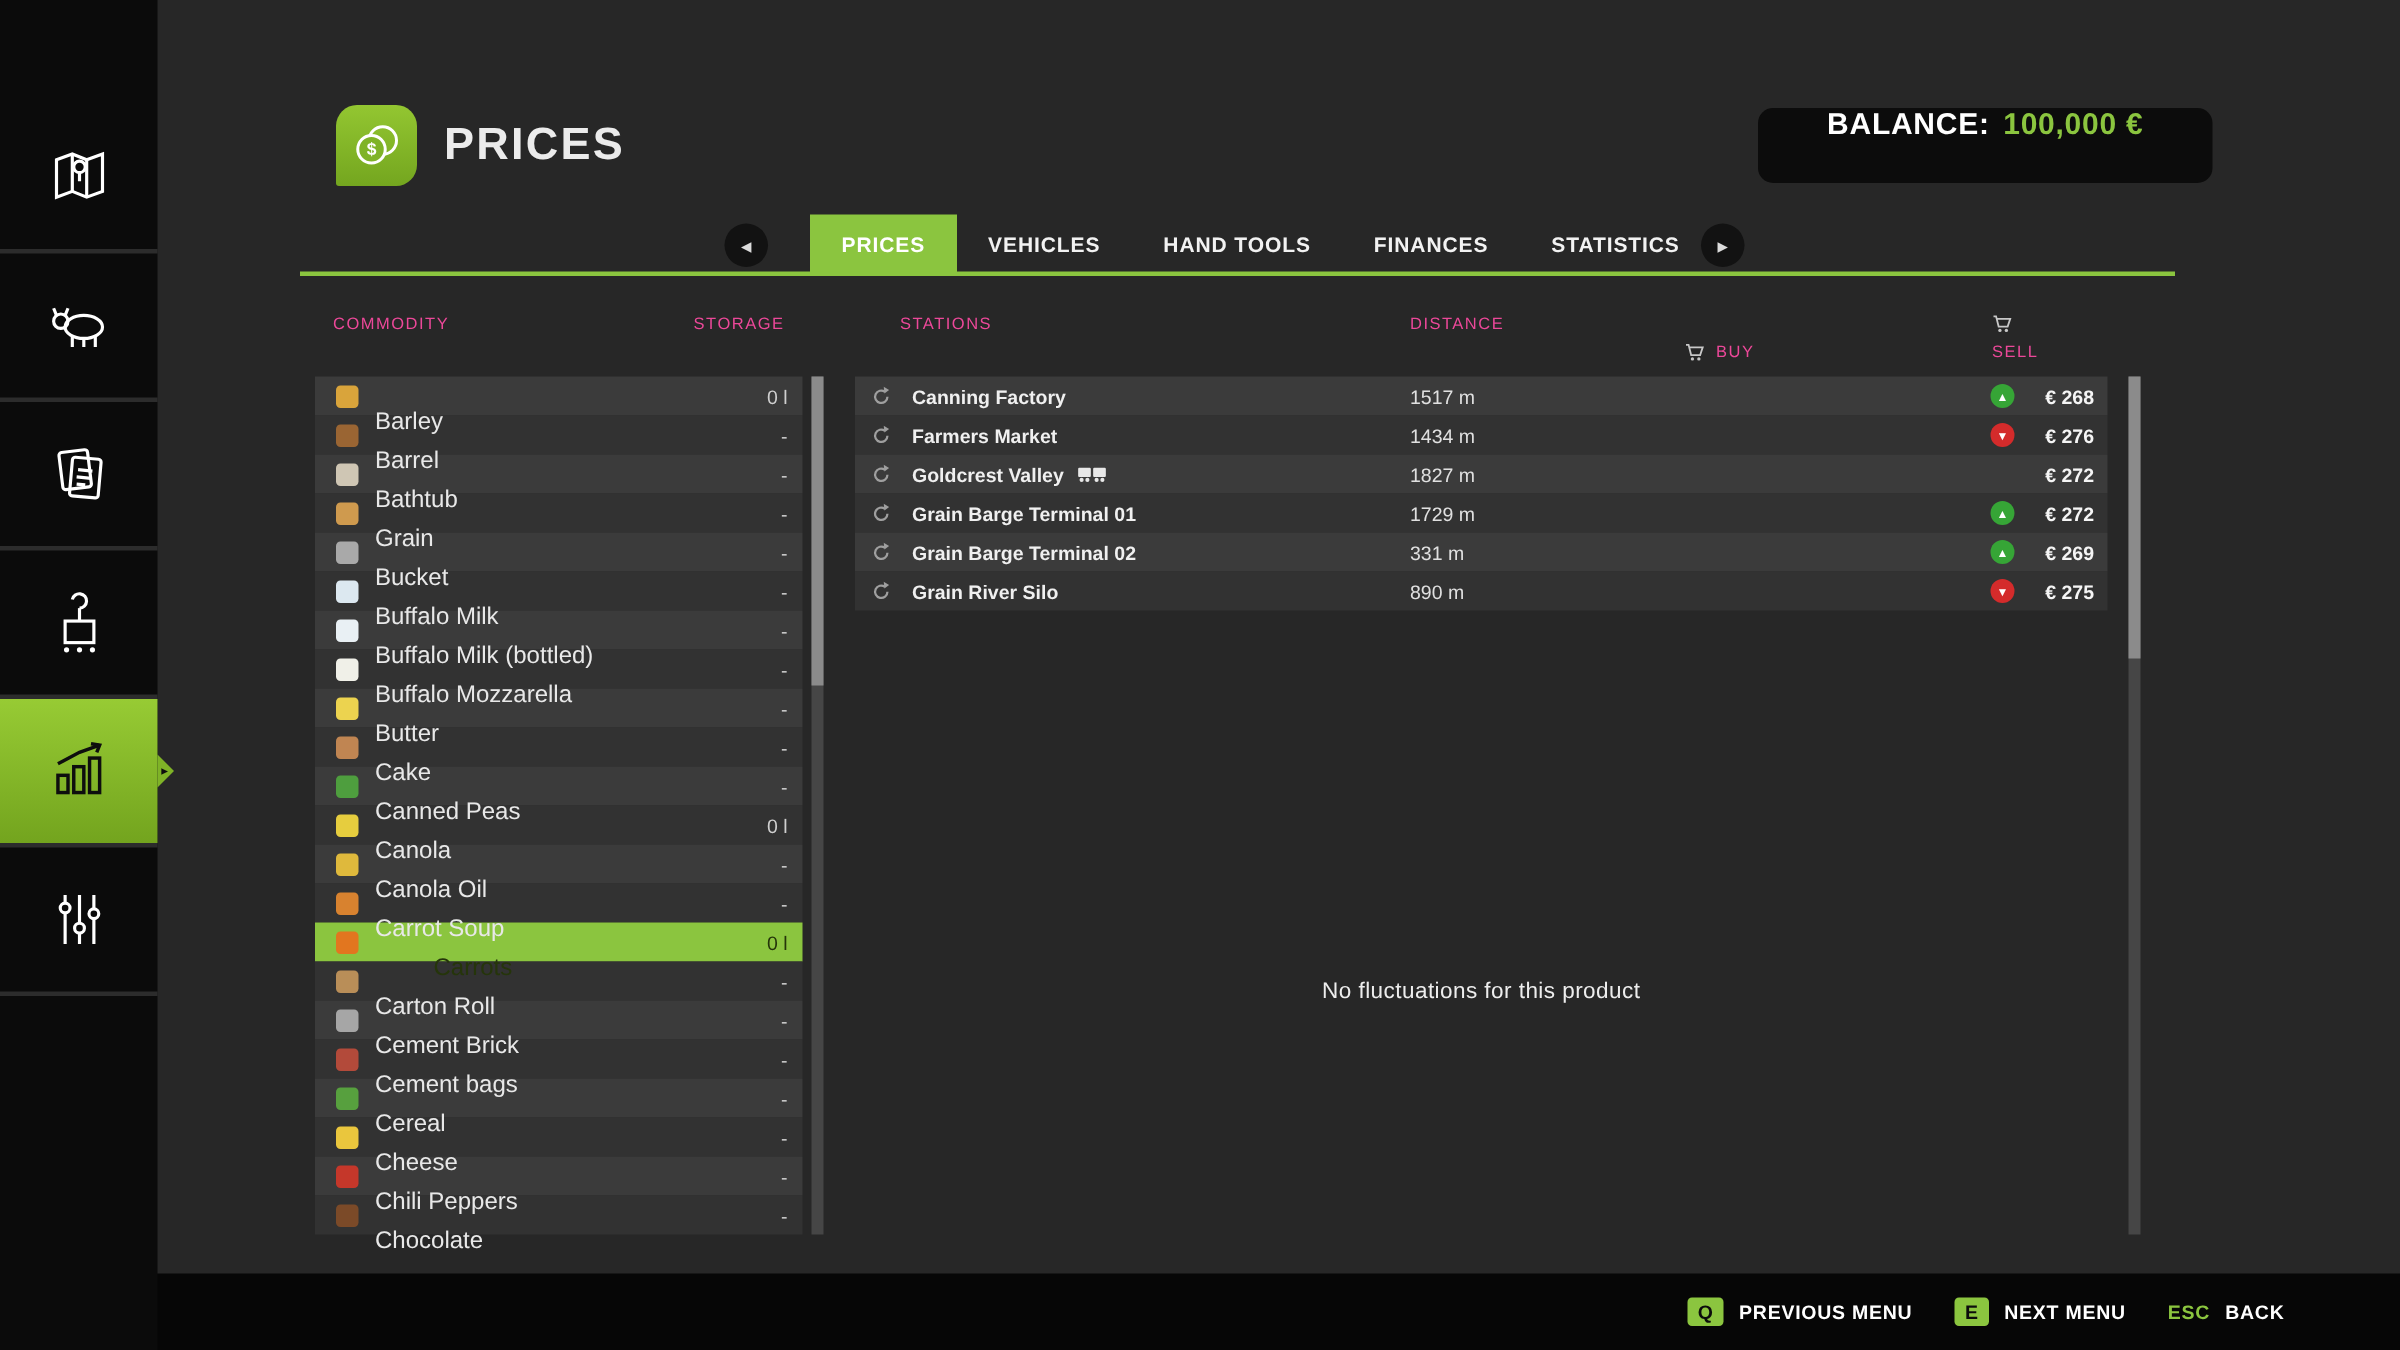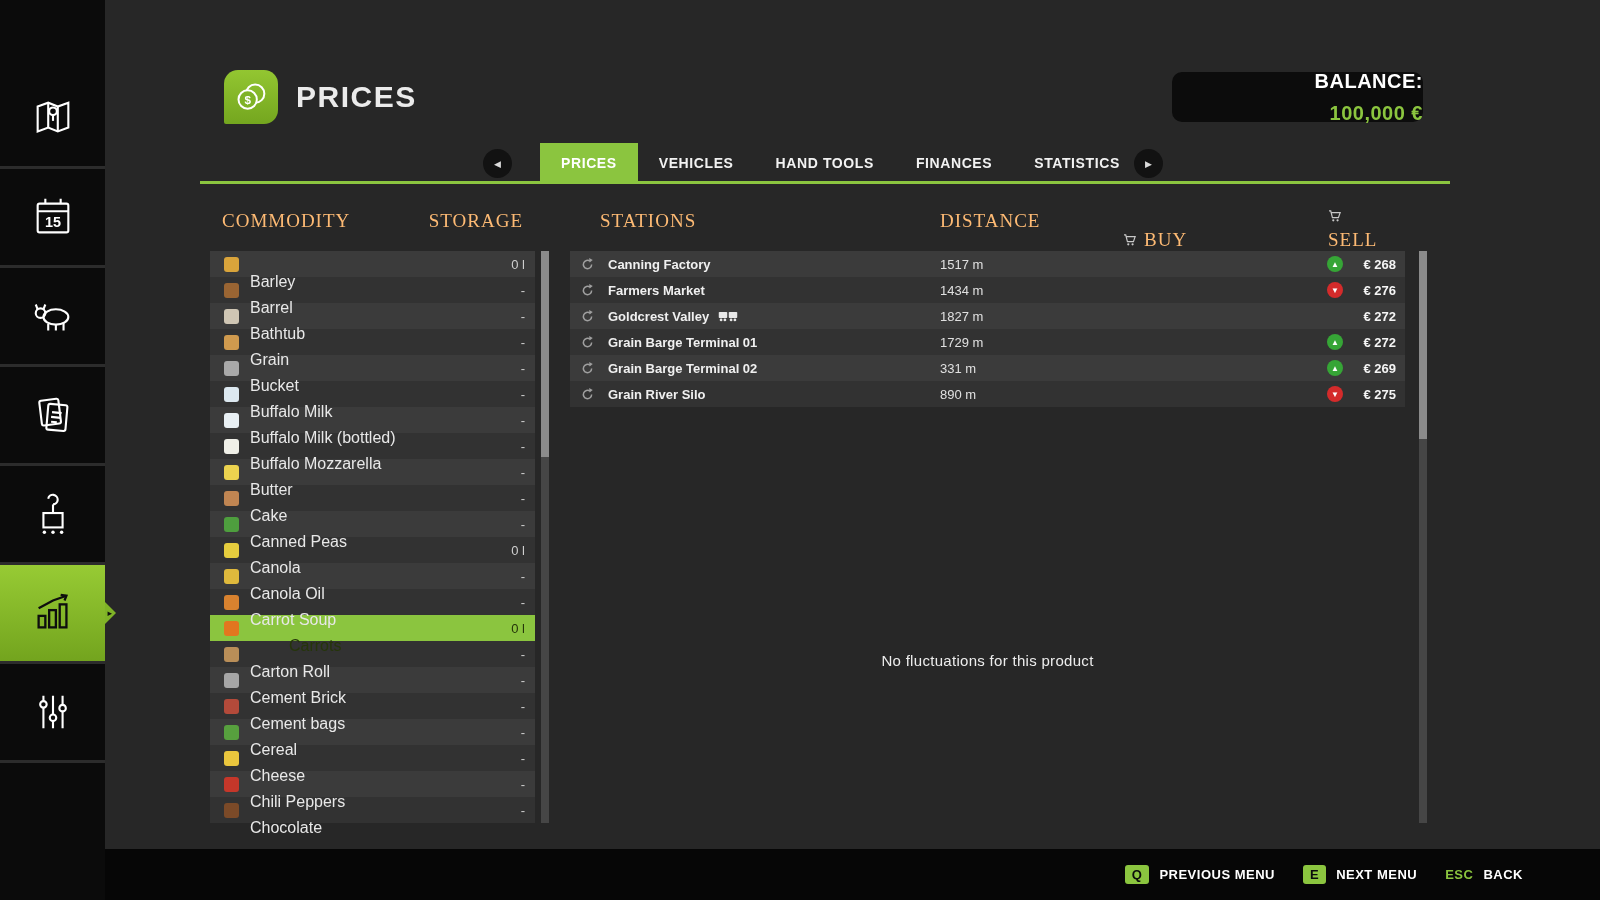--- a/index.html
+++ b/index.html
@@ -37,24 +37,24 @@
     position:absolute; left:224px; top:70px; width:54px; height:54px;
     background:linear-gradient(180deg,#93c631,#74a61f);
     border-radius:14px 14px 14px 2px;
     display:flex; align-items:center; justify-content:center;
   }
   .page-title {
     position:absolute; left:296px; top:80px;
     font-size:30px; font-weight:600; letter-spacing:1.5px; color:#ebebeb;
   }
   .balance {
-    position:absolute; left:1172px; top:72px; width:251px; height:50px;
+    position:absolute; left:1172px; top:72px; width:303px; height:50px;
     background:#0c0c0c; border-radius:10px;
-    display:flex; align-items:flex-end; justify-content:center; gap:9px;
-    font-size:20px; font-weight:700;flex-direction:column;
+    display:flex; align-items:flex-start; justify-content:center; gap:9px;
+    font-size:20px; font-weight:700;
   }
   .balance .bal-label { color:#ffffff; letter-spacing:0.5px; }
   .balance .bal-value { color:var(--accent); letter-spacing:0.5px; }
 
   
   .tab-arrow {
     position:absolute; top:149px; width:29px; height:29px; border-radius:50%;
     background:#121212; display:flex; align-items:center; justify-content:center;
     font-size:9px; color:#dcdcdc; cursor:pointer;
   }
@@ -69,23 +69,22 @@
     cursor:pointer; white-space:nowrap;
   }
   .tab.active { background:var(--accent); color:#ffffff; }
   .tab-underline {
     position:absolute; left:200px; top:181px; width:1250px; height:3px;
     background:var(--accent);
   }
 
   
   .col-head {
-    position:absolute; top:210px; font-size:19px; color:#fdba74;
+    position:absolute; top:210px; font-size:11px; color:#ec4899;
     letter-spacing:1px;
-    font-family:Liberation Serif, serif;
   }
   .col-commodity { left:222px; }
   .col-storage   { left:400px; width:123px; text-align:right; }
   .col-stations  { left:600px; }
   .col-distance  { left:940px; }
   .col-buy  { left:1123px; display:flex; align-items:center; gap:7px;margin-top:19px; }
   .col-sell { left:1328px; display:flex; align-items:flex-start; gap:7px;flex-direction:column; }
 
   
   .c-list { position:absolute; left:210px; top:251px; width:325px; }
@@ -154,27 +153,20 @@
 </head>
 <body>
 
 <div class="sidebar">
   <div class="sb-item">
     <svg viewBox="0 0 48 48" fill="none" stroke="#ffffff" stroke-width="2.2">
       <path d="M8 12 L19 8 L29 12 L40 8 V34 L29 38 L19 34 L8 38 Z"></path>
       <path d="M19 8 V34 M29 12 V38"></path>
       <circle cx="24" cy="17" r="4"></circle>
       <path d="M24 21 V27"></path>
-    </svg>
-  </div>
-  <div class="sb-item">
-    <svg viewBox="0 0 48 48" fill="none" stroke="#ffffff" stroke-width="2.2">
-      <rect x="8" y="10" width="32" height="30" rx="2"></rect>
-      <path d="M8 18 H40 M16 10 V5 M32 10 V5"></path>
-      <text x="24" y="34" font-size="15" font-weight="bold" fill="#ffffff" stroke="none" text-anchor="middle">15</text>
     </svg>
   </div>
   <div class="sb-item">
     <svg viewBox="0 0 48 48" fill="none" stroke="#ffffff" stroke-width="2.2">
       <ellipse cx="27" cy="25" rx="13" ry="8"></ellipse>
       <circle cx="11" cy="21" r="5"></circle>
       <path d="M8 17 L6 12 M14 17 L16 12"></path>
       <path d="M19 32 V39 M27 33 V39 M35 31 V39"></path>
     </svg>
   </div>

